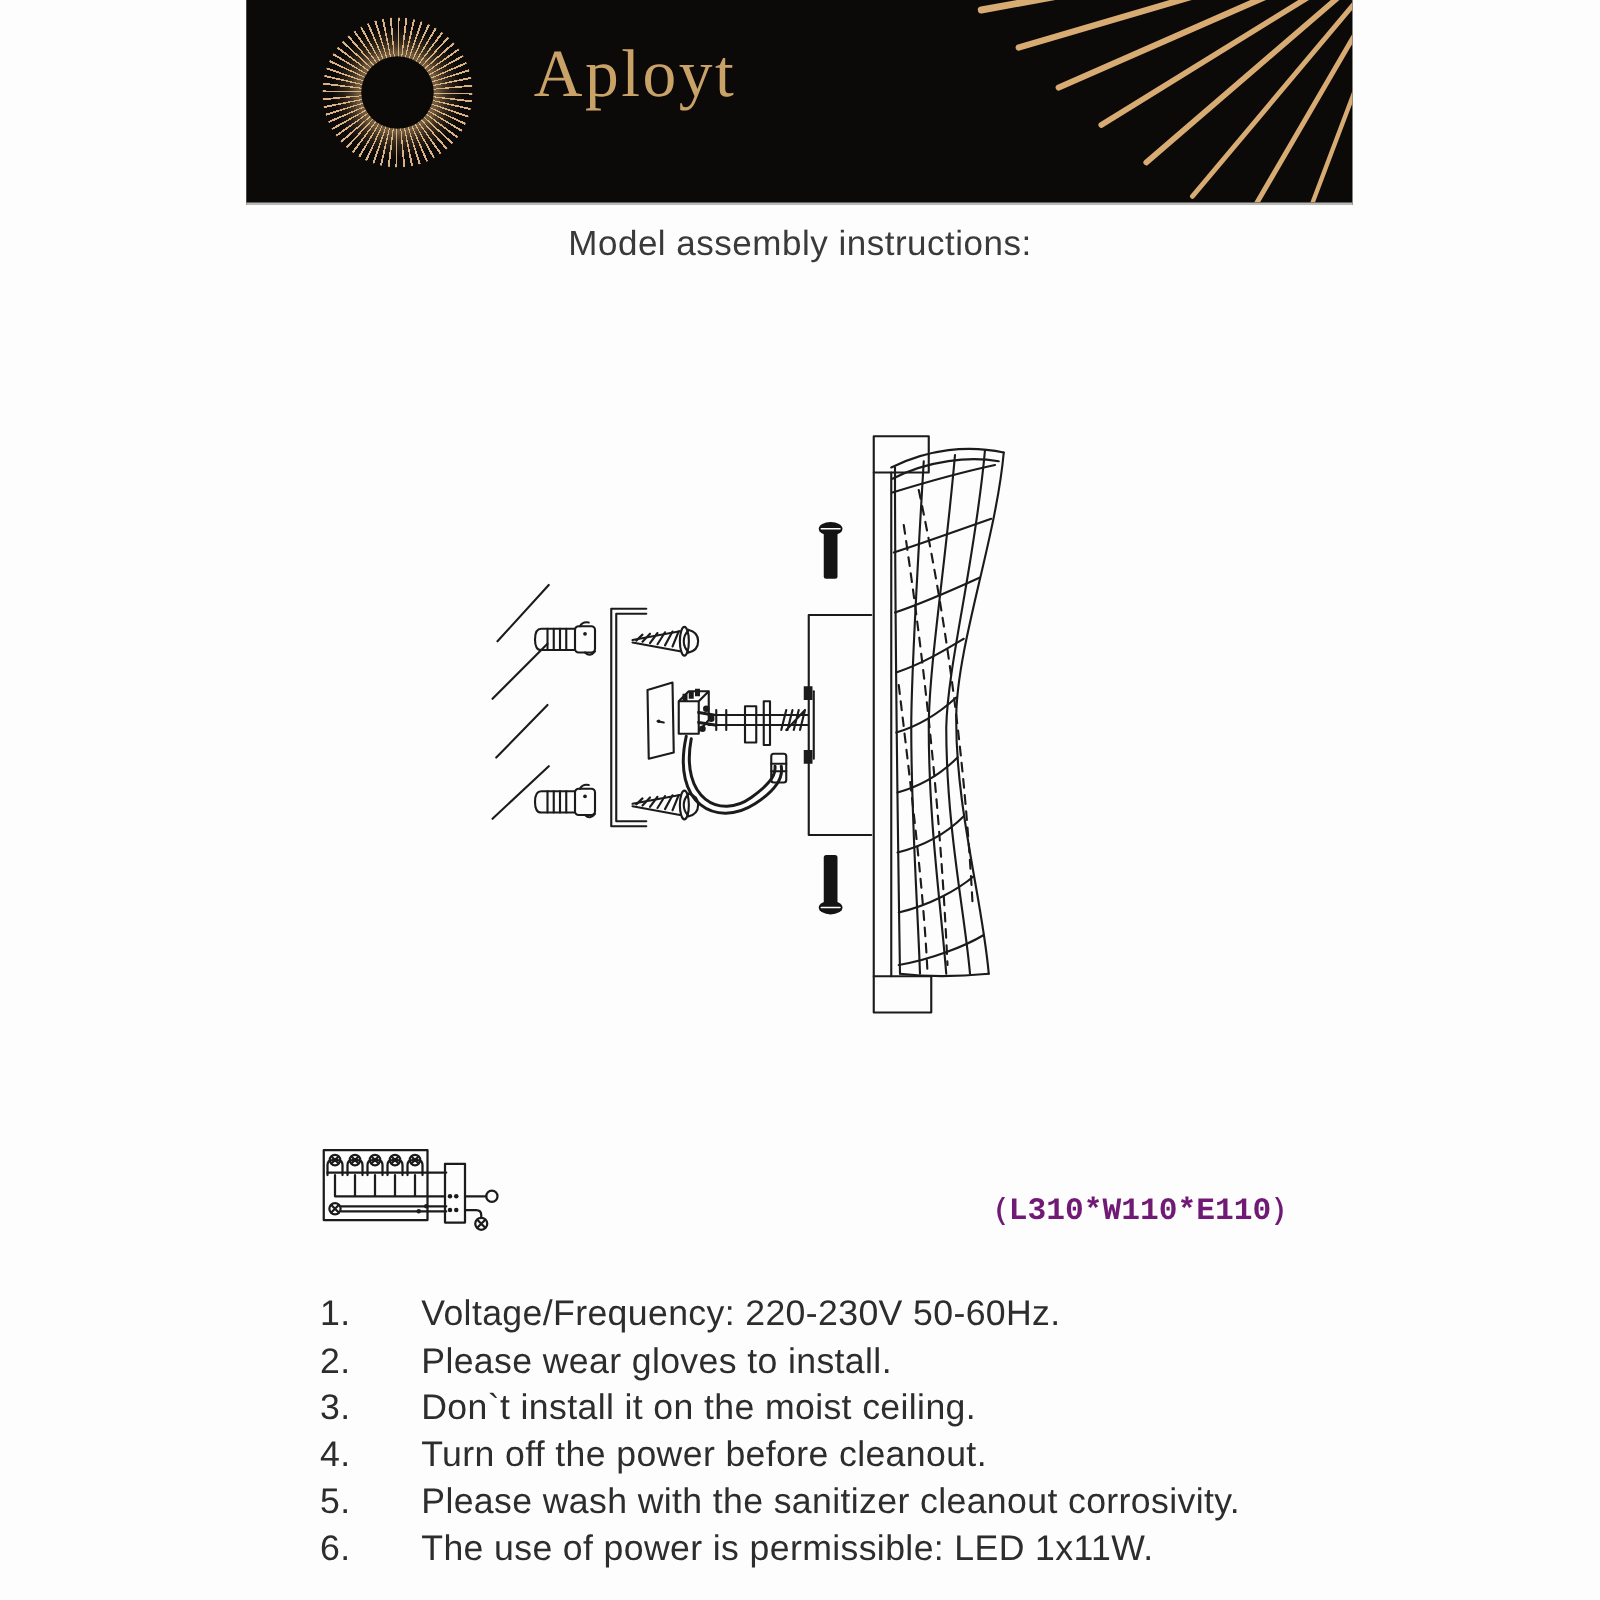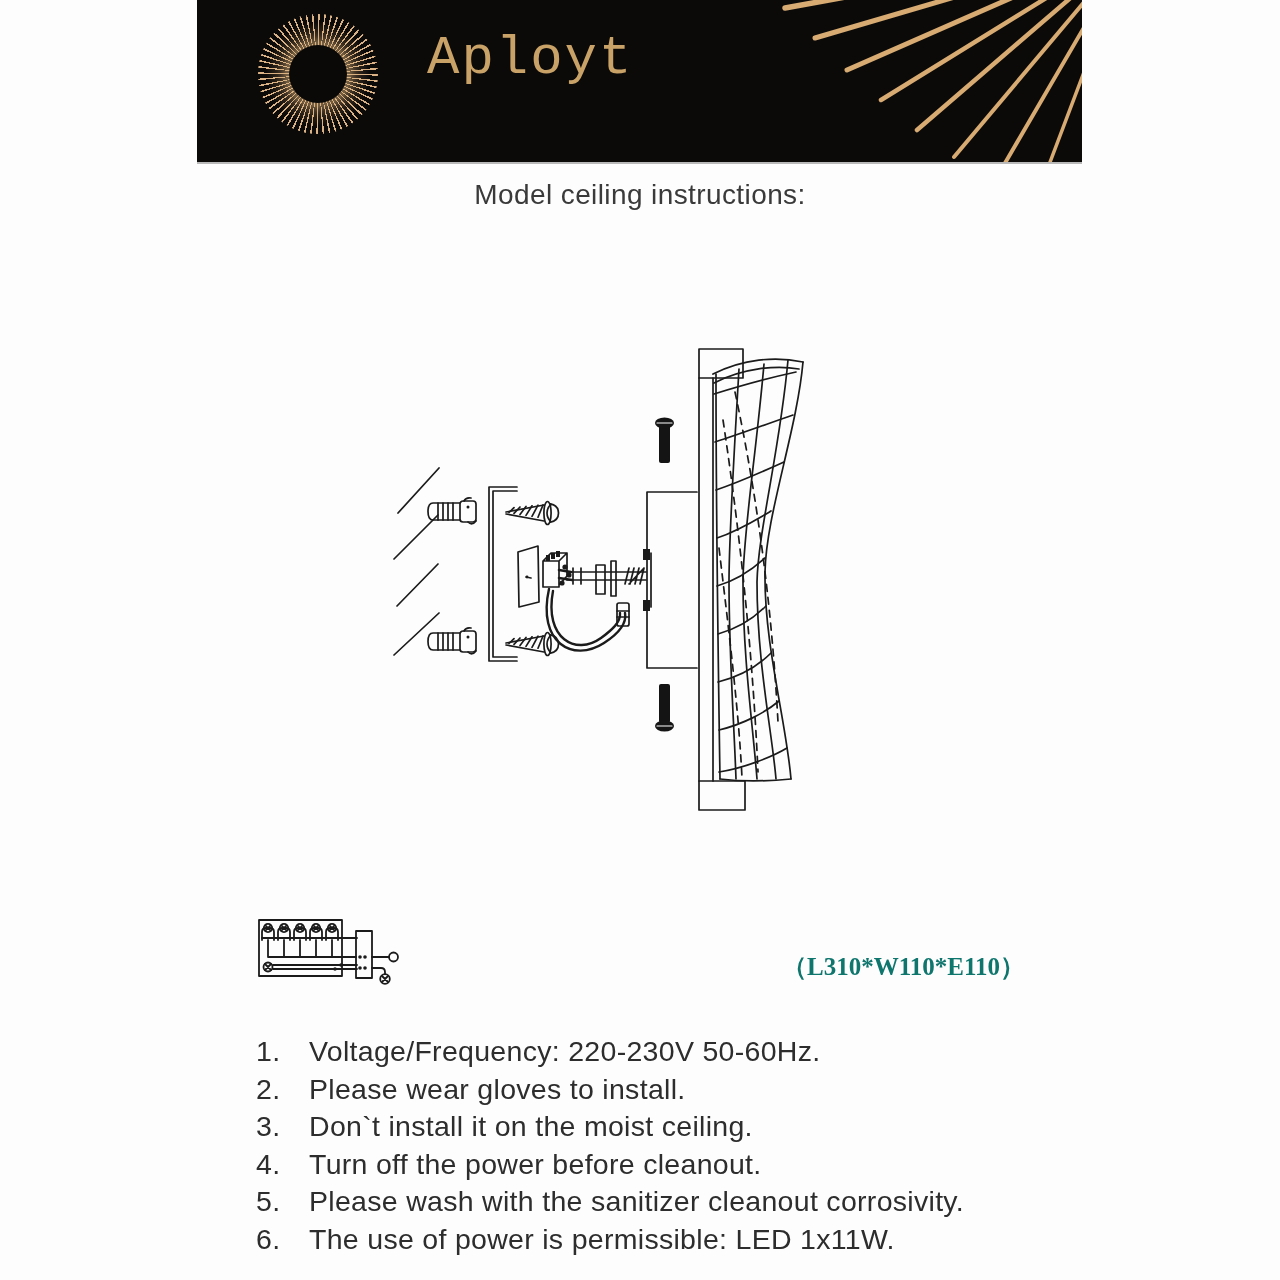--- a/index.html
+++ b/index.html
@@ -17,41 +17,41 @@
     position:absolute;left:61px;top:14px;width:120px;height:120px;border-radius:50%;
     background:
       radial-gradient(circle, rgba(0,0,0,0) 0 24px, rgba(220,174,118,0.30) 32px, rgba(0,0,0,0) 52px),
       repeating-conic-gradient(#d9b184 0deg 1.6deg, rgba(0,0,0,0) 1.6deg 6deg);
   }
   .sunburst::after{
     content:"";position:absolute;inset:31px;border-radius:50%;background:#0b0908;
     box-shadow:0 0 10px 3px rgba(228,188,132,0.55);
   }
   .brand{
-    position:absolute;left:230px;top:28px;font-family:Liberation Mono, monospace;
+    position:absolute;left:230px;top:28px;font-family:Liberation Serif, serif;
     font-size:54px;font-weight:400;letter-spacing:2px;color:#c9a268;
   }
   
   .title-block{
     position:absolute;left:0;top:176px;width:1280px;text-align:center;
     font-size:28px;line-height:38px;color:#3a3a3a;letter-spacing:0.4px;
   }
   
   .assembly{position:absolute;left:380px;top:328px;}
   .wiring{position:absolute;left:250px;top:908px;}
   .dim-label{
     position:absolute;left:782px;top:950px;
-    font-family:Liberation Serif, serif;font-weight:700;font-size:25px;color:#0f766e;
+    font-family:Liberation Mono, monospace;font-weight:700;font-size:25px;color:#701a75;
   }
   
   .instructions{position:absolute;left:256px;top:1033px;width:860px;
     font-size:28.5px;line-height:37.5px;color:#2d2d2d;letter-spacing:0.3px;}
   .instr-row{display:flex;}
   .instr-num{width:53px;flex:0 0 53px;}
-  .instr-text{flex:1;}
+  .instr-text{flex:1;margin-left:28px;}
   svg path, svg rect, svg circle, svg ellipse{vector-effect:none;}
 </style>
 </head>
 <body>
 
 <div class="banner">
   <svg width="885" height="162" viewBox="0 0 885 162">
     <g stroke="#d7ab72" stroke-linecap="round" fill="none">
       <line x1="935" y1="-55" x2="560" y2="-18" stroke-width="6"></line>
       <line x1="935" y1="-55" x2="588" y2="8" stroke-width="5.5"></line>
@@ -64,21 +64,21 @@
       <line x1="935" y1="-55" x2="838" y2="202" stroke-width="3.5"></line>
       <line x1="935" y1="-55" x2="878" y2="218" stroke-width="3.5"></line>
       <line x1="935" y1="-55" x2="915" y2="230" stroke-width="3"></line>
     </g>
   </svg>
   <div class="sunburst"></div>
   <span class="brand">Aployt</span>
 </div>
 
 <div class="title-block">
-  <div>Model ceiling instructions:</div>
+  <div>Model assembly instructions:</div>
 </div>
 
 <svg class="assembly" width="460" height="512" viewBox="380 328 460 512">
   <g stroke="#1b1b1b" fill="none" stroke-width="1.7" stroke-linecap="round" stroke-linejoin="round">
 
     <path d="M398 513 L439 468 M394 559 L438 515 M397 606 L438 564 M394 655 L439 613"></path>
 
     <g id="anchor" transform="translate(427,501)">
       <path d="M6 2 H33 M6 19 H33 M6 2 Q1 2 1 10.5 Q1 19 6 19"></path>
       <path d="M11 2 V19 M16 2 V19 M21 2 V19 M26 2 V19"></path>

